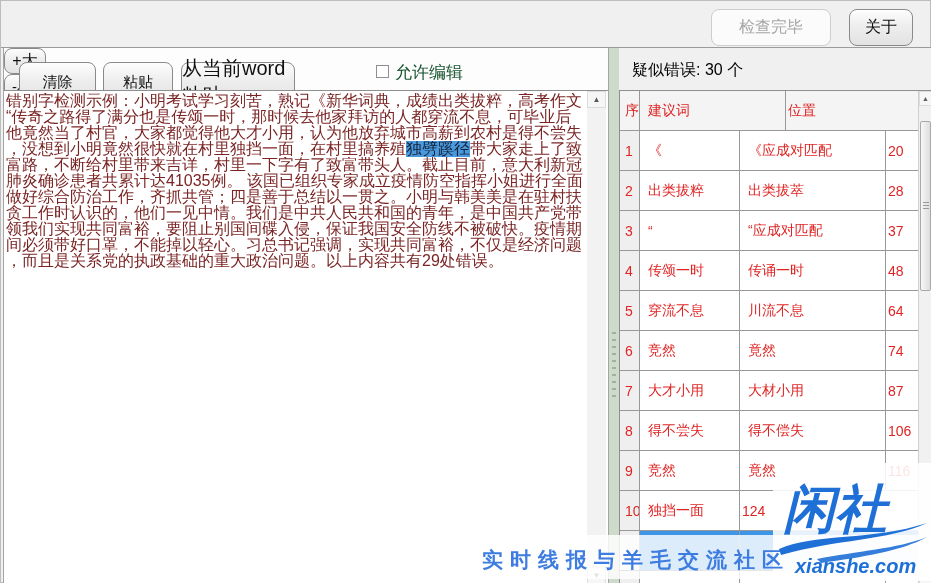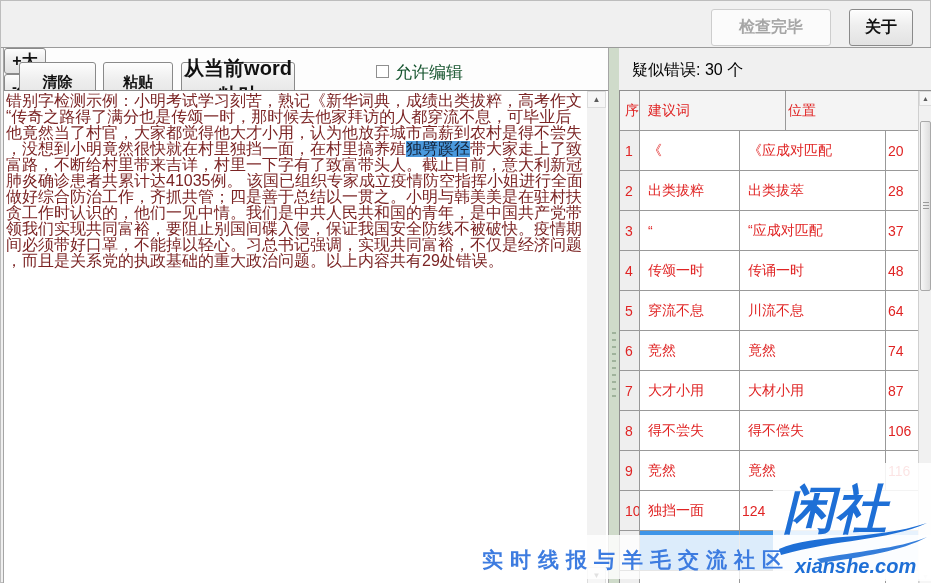--- a/index.html
+++ b/index.html
@@ -7,24 +7,24 @@
     width:931px;height:583px;overflow:hidden;position:relative;
     background:#f0f0f0;
     font-family:"Liberation Sans","DejaVu Sans",sans-serif;
     -webkit-font-smoothing:antialiased;
   }
   .window{position:absolute;inset:0;border:1px solid #bdbdbd;box-sizing:border-box;}
 
   
   .top-bar{position:absolute;left:0;top:0;width:100%;height:46px;background:#f0f0f0;}
   .btn{
-    box-sizing:border-box;border:1px solid #8a8a8a;border-radius:3px;
+    box-sizing:border-box;border:1px solid #8a8a8a;border-radius:8px;
     background:linear-gradient(#fdfdfd,#eeeeee 45%,#e2e2e2);
-    color:#111;text-align:center;cursor:default;
-    display:flex;align-items:center;justify-content:center;font-weight:bold;
+    color:#111;text-align:left;cursor:default;
+    display:flex;align-items:center;justify-content:center;
   }
   .btn-check{position:absolute;left:710px;top:8px;width:120px;height:37px;font-size:16px;
     border:1px solid #cdcdcd;background:#fbfbfb;color:#a6a6a6;}
   .btn-about{position:absolute;left:848px;top:8px;width:64px;height:37px;font-size:16px;
     box-shadow:inset 0 1px 0 #ffffff;}
 
   
   .main{position:absolute;left:0;top:46px;width:931px;height:537px;border-top:1px solid #9b9b9b;box-sizing:border-box;}
 
   

